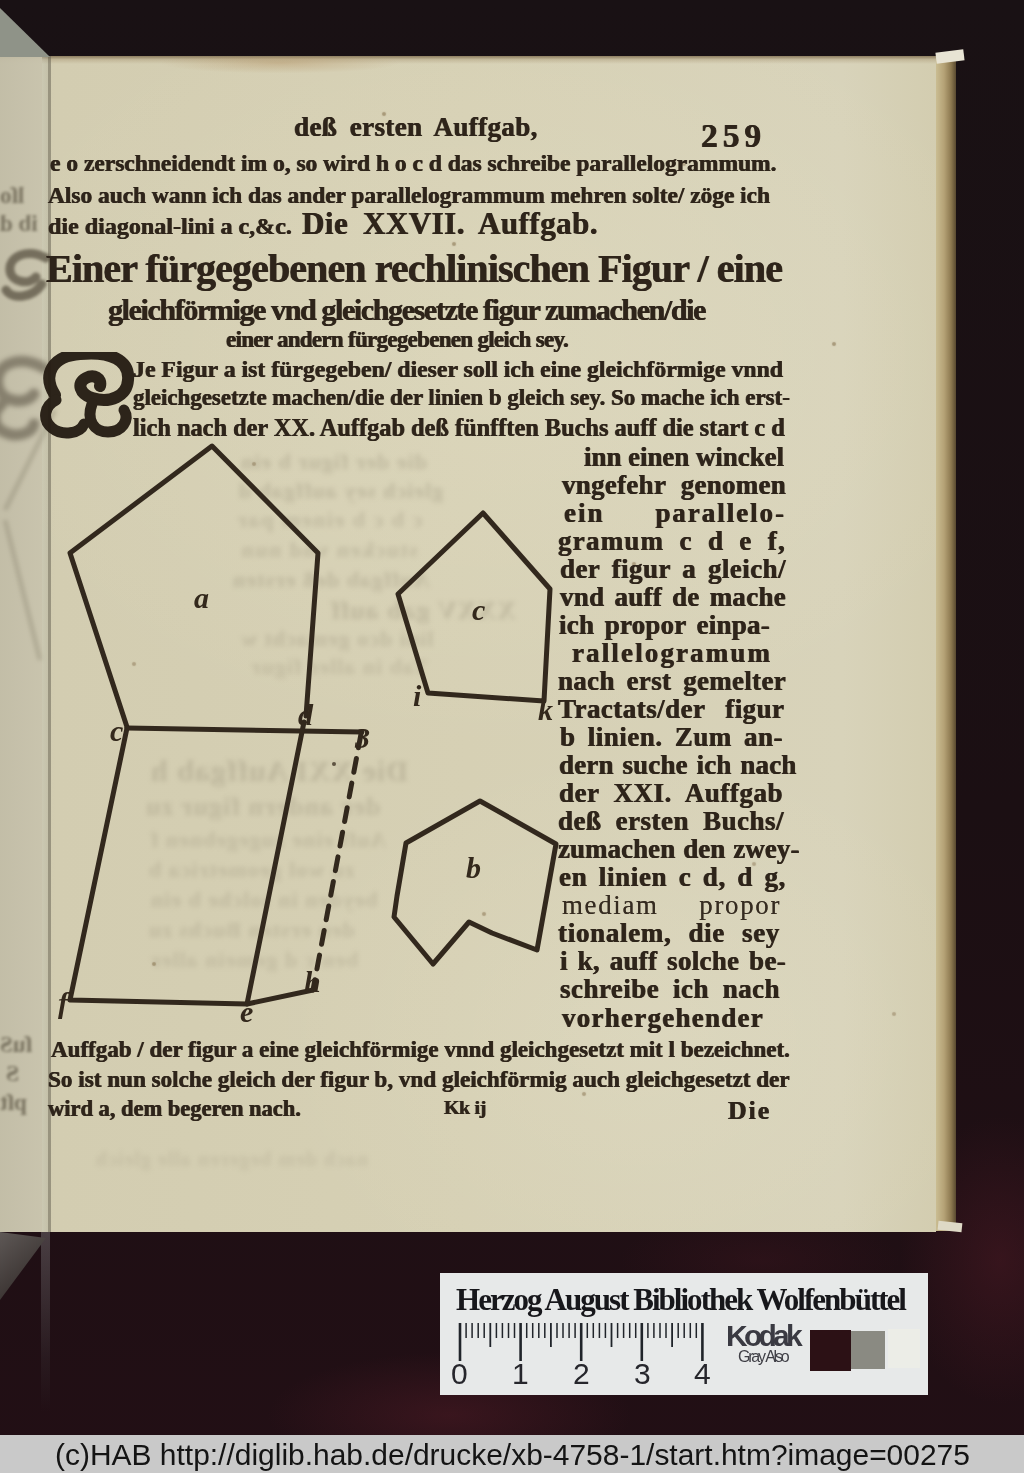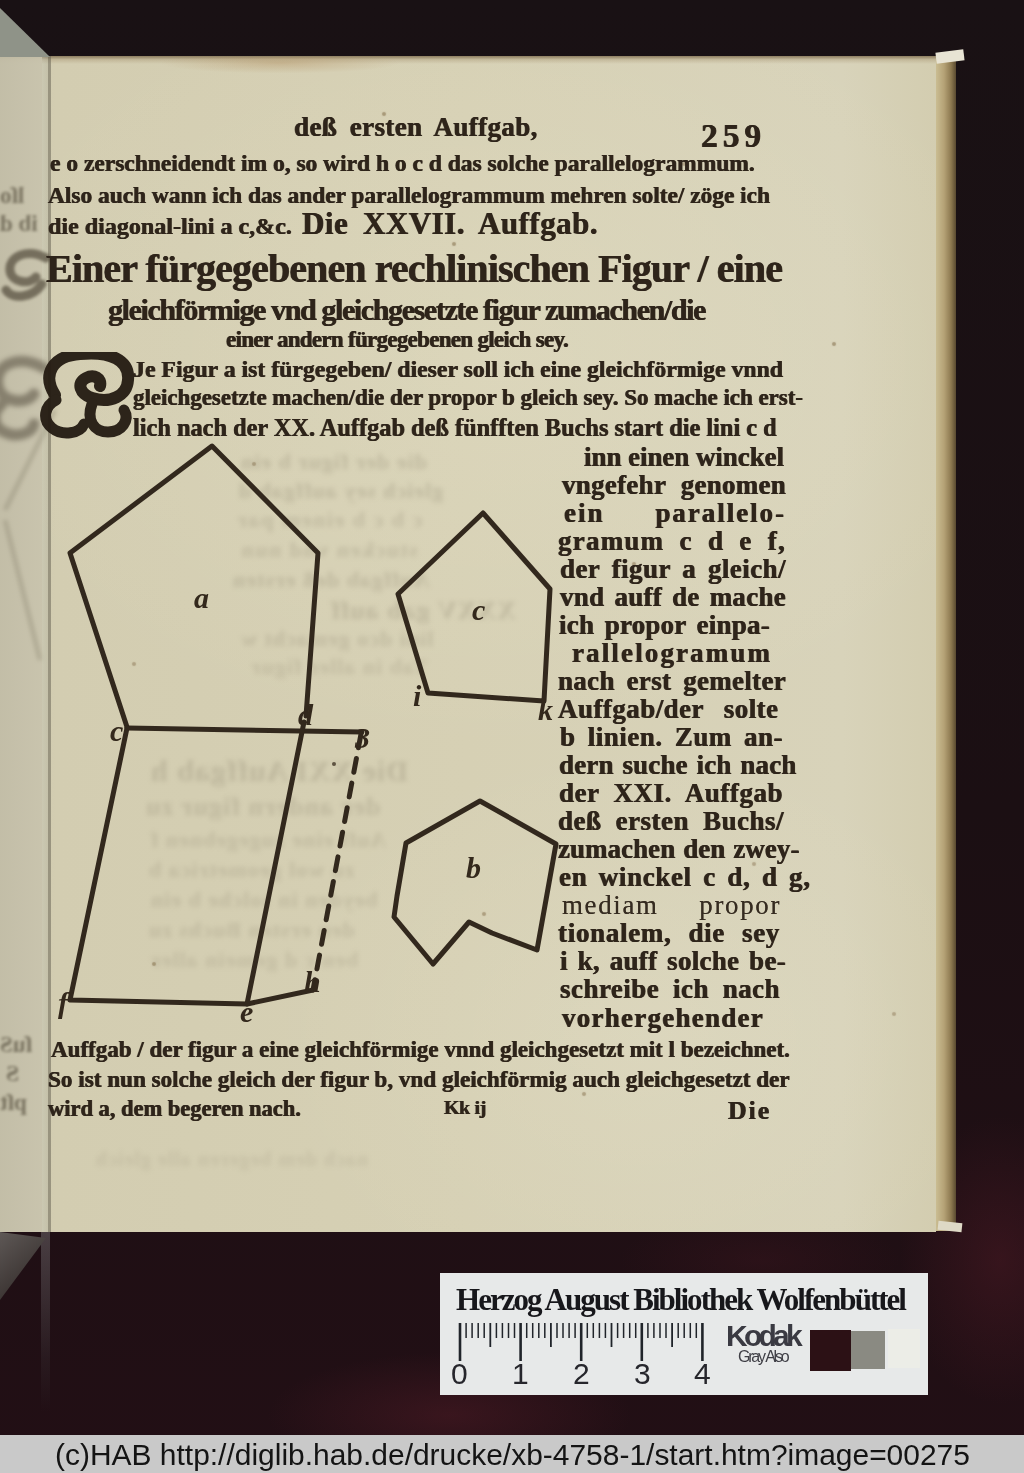--- a/index.html
+++ b/index.html
@@ -119,71 +119,71 @@
     <path d="M15,43 C2,23 12,4 40,2 C70,-1 90,8 88,28 C87,44 70,52 52,46 C40,42 36,31 46,26 C54,22 62,26 60,34" stroke-width="12"></path>
     <path d="M16,48 C4,54 2,68 12,76 C22,84 40,82 44,72" stroke-width="11"></path>
     <path d="M52,52 C46,68 54,80 68,80 C82,80 90,68 84,58" stroke-width="11"></path>
   </g>
 </svg>
 
 <div class="t" id="runhead" style="left: 294px; top: 112px; font-size: 27px; font-family: &quot;Liberation Serif&quot;, serif; font-weight: bold; color: rgb(46, 36, 26); text-shadow: rgba(46, 36, 26, 0.85) 0.5px 0px 0.4px, rgba(46, 36, 26, 0.7) -0.4px 0px 0.4px; word-spacing: 5.48438px; letter-spacing: 0.365625px;">deß ersten Auffgab,</div>
 
 <div class="t" id="pg259" style="left: 701px; top: 117px; font-size: 33.6px; font-family: &quot;Liberation Serif&quot;, serif; font-weight: bold; color: rgb(46, 36, 26); text-shadow: rgba(46, 36, 26, 0.85) 0.5px 0px 0.4px, rgba(46, 36, 26, 0.7) -0.4px 0px 0.4px; word-spacing: 0px; letter-spacing: 4.875px;">259</div>
 
-<div class="t" id="i1" style="left: 50px; top: 150px; font-size: 23.48px; font-family: &quot;Liberation Serif&quot;, serif; font-weight: bold; color: rgb(46, 36, 26); text-shadow: rgba(46, 36, 26, 0.85) 0.5px 0px 0.4px, rgba(46, 36, 26, 0.7) -0.4px 0px 0.4px; word-spacing: 0px; letter-spacing: 0px;">e o zerschneidendt im o, so wird h o c d das solche parallelogrammum.</div>
+<div class="t" id="i1" style="left: 50px; top: 150px; font-size: 23.48px; font-family: &quot;Liberation Serif&quot;, serif; font-weight: bold; color: rgb(46, 36, 26); text-shadow: rgba(46, 36, 26, 0.85) 0.5px 0px 0.4px, rgba(46, 36, 26, 0.7) -0.4px 0px 0.4px; word-spacing: 0px; letter-spacing: 0px;">e o zerschneidendt im o, so wird h o c d das schreibe parallelogrammum.</div>
 
 <div class="t" id="i2" style="left: 48px; top: 182px; font-size: 23.36px; font-family: &quot;Liberation Serif&quot;, serif; font-weight: bold; color: rgb(46, 36, 26); text-shadow: rgba(46, 36, 26, 0.85) 0.5px 0px 0.4px, rgba(46, 36, 26, 0.7) -0.4px 0px 0.4px; word-spacing: 0px; letter-spacing: 0px;">Also auch wann ich das ander parallelogrammum mehren solte/ zöge ich</div>
 
 <div class="t" id="i3" style="left: 48px; top: 213px; font-size: 24.06px; font-family: &quot;Liberation Serif&quot;, serif; font-weight: bold; color: rgb(46, 36, 26); text-shadow: rgba(46, 36, 26, 0.85) 0.5px 0px 0.4px, rgba(46, 36, 26, 0.7) -0.4px 0px 0.4px; word-spacing: 0px; letter-spacing: 0px;">die diagonal-lini a c,&amp;c.</div>
 
 <div class="t" id="xxvii" style="left: 302px; top: 206px; font-size: 31px; font-family: &quot;Liberation Serif&quot;, serif; font-weight: bold; color: rgb(46, 36, 26); text-shadow: rgba(46, 36, 26, 0.85) 0.5px 0px 0.4px, rgba(46, 36, 26, 0.7) -0.4px 0px 0.4px; word-spacing: 6.64219px; letter-spacing: 0.466118px;">Die XXVII. Auffgab.</div>
 
 <div class="t" id="h1" style="left: 46px; top: 245px; font-size: 40px; font-family: &quot;Liberation Serif&quot;, serif; font-weight: bold; color: rgb(46, 36, 26); text-shadow: rgba(46, 36, 26, 0.85) 0.5px 0px 0.4px, rgba(46, 36, 26, 0.7) -0.4px 0px 0.4px; word-spacing: 0px; letter-spacing: -0.903125px;">Einer fürgegebenen rechlinischen Figur / eine</div>
 
 <div class="t" id="h2" style="left: 108px; top: 293px; font-size: 30px; font-family: &quot;Liberation Serif&quot;, serif; font-weight: bold; color: rgb(46, 36, 26); text-shadow: rgba(46, 36, 26, 0.85) 0.5px 0px 0.4px, rgba(46, 36, 26, 0.7) -0.4px 0px 0.4px; word-spacing: 0px; letter-spacing: -1.38542px;">gleichförmige vnd gleichgesetzte figur zumachen/die</div>
 
 <div class="t" id="h3" style="left: 226px; top: 327px; font-size: 23px; font-family: &quot;Liberation Serif&quot;, serif; font-weight: bold; color: rgb(46, 36, 26); text-shadow: rgba(46, 36, 26, 0.85) 0.5px 0px 0.4px, rgba(46, 36, 26, 0.7) -0.4px 0px 0.4px; word-spacing: 0px; letter-spacing: -0.70777px;">einer andern fürgegebenen gleich sey.</div>
 
 <div class="t" id="p1" style="left: 133px; top: 356px; font-size: 23.77px; font-family: &quot;Liberation Serif&quot;, serif; font-weight: bold; color: rgb(46, 36, 26); text-shadow: rgba(46, 36, 26, 0.85) 0.5px 0px 0.4px, rgba(46, 36, 26, 0.7) -0.4px 0px 0.4px; word-spacing: 0px; letter-spacing: 0px;">Je Figur a ist fürgegeben/ dieser soll ich eine gleichförmige vnnd</div>
 
-<div class="t" id="p2" style="left: 133px; top: 385px; font-size: 22.91px; font-family: &quot;Liberation Serif&quot;, serif; font-weight: bold; color: rgb(46, 36, 26); text-shadow: rgba(46, 36, 26, 0.85) 0.5px 0px 0.4px, rgba(46, 36, 26, 0.7) -0.4px 0px 0.4px; word-spacing: 0px; letter-spacing: 0px;">gleichgesetzte machen/die der propor b gleich sey. So mache ich erst-</div>
-
-<div class="t" id="p3" style="left: 133px; top: 414px; font-size: 24.33px; font-family: &quot;Liberation Serif&quot;, serif; font-weight: bold; color: rgb(46, 36, 26); text-shadow: rgba(46, 36, 26, 0.85) 0.5px 0px 0.4px, rgba(46, 36, 26, 0.7) -0.4px 0px 0.4px; word-spacing: 0px; letter-spacing: 0px;">lich nach der XX. Auffgab deß fünfften Buchs start die lini c d</div>
+<div class="t" id="p2" style="left: 133px; top: 385px; font-size: 22.91px; font-family: &quot;Liberation Serif&quot;, serif; font-weight: bold; color: rgb(46, 36, 26); text-shadow: rgba(46, 36, 26, 0.85) 0.5px 0px 0.4px, rgba(46, 36, 26, 0.7) -0.4px 0px 0.4px; word-spacing: 0px; letter-spacing: 0px;">gleichgesetzte machen/die der linien b gleich sey. So mache ich erst-</div>
+
+<div class="t" id="p3" style="left: 133px; top: 414px; font-size: 24.33px; font-family: &quot;Liberation Serif&quot;, serif; font-weight: bold; color: rgb(46, 36, 26); text-shadow: rgba(46, 36, 26, 0.85) 0.5px 0px 0.4px, rgba(46, 36, 26, 0.7) -0.4px 0px 0.4px; word-spacing: 0px; letter-spacing: 0px;">lich nach der XX. Auffgab deß fünfften Buchs auff die start c d</div>
 
 <div class="t" id="c01" style="left: 584px; top: 442px; font-size: 26.86px; font-family: &quot;Liberation Serif&quot;, serif; font-weight: bold; color: rgb(46, 36, 26); text-shadow: rgba(46, 36, 26, 0.85) 0.5px 0px 0.4px, rgba(46, 36, 26, 0.7) -0.4px 0px 0.4px; word-spacing: 0px; letter-spacing: 0px;">inn einen winckel</div>
 
 <div class="t" id="c02" style="left: 562px; top: 470px; font-size: 26.88px; font-family: &quot;Liberation Serif&quot;, serif; font-weight: bold; color: rgb(46, 36, 26); text-shadow: rgba(46, 36, 26, 0.85) 0.5px 0px 0.4px, rgba(46, 36, 26, 0.7) -0.4px 0px 0.4px; word-spacing: 7.95px; letter-spacing: 0.33125px;">vngefehr genomen</div>
 
 <div class="t" id="c03" style="left: 564px; top: 498px; font-size: 26.88px; font-family: &quot;Liberation Serif&quot;, serif; font-weight: bold; color: rgb(46, 36, 26); text-shadow: rgba(46, 36, 26, 0.85) 0.5px 0px 0.4px, rgba(46, 36, 26, 0.7) -0.4px 0px 0.4px; word-spacing: 42.2812px; letter-spacing: 2.01339px;">ein parallelo-</div>
 
 <div class="t" id="c04" style="left: 558px; top: 526px; font-size: 26.88px; font-family: &quot;Liberation Serif&quot;, serif; font-weight: bold; color: rgb(46, 36, 26); text-shadow: rgba(46, 36, 26, 0.85) 0.5px 0px 0.4px, rgba(46, 36, 26, 0.7) -0.4px 0px 0.4px; word-spacing: 7.21875px; letter-spacing: 1.28333px;">gramum c d e f,</div>
 
 <div class="t" id="c05" style="left: 560px; top: 554px; font-size: 26.88px; font-family: &quot;Liberation Serif&quot;, serif; font-weight: bold; color: rgb(46, 36, 26); text-shadow: rgba(46, 36, 26, 0.85) 0.5px 0px 0.4px, rgba(46, 36, 26, 0.7) -0.4px 0px 0.4px; word-spacing: 4.64062px; letter-spacing: 0.488487px;">der figur a gleich/</div>
 
 <div class="t" id="c06" style="left: 560px; top: 582px; font-size: 26.88px; font-family: &quot;Liberation Serif&quot;, serif; font-weight: bold; color: rgb(46, 36, 26); text-shadow: rgba(46, 36, 26, 0.85) 0.5px 0px 0.4px, rgba(46, 36, 26, 0.7) -0.4px 0px 0.4px; word-spacing: 2.94375px; letter-spacing: 0.346324px;">vnd auff de mache</div>
 
 <div class="t" id="c07" style="left: 559px; top: 610px; font-size: 26.88px; font-family: &quot;Liberation Serif&quot;, serif; font-weight: bold; color: rgb(46, 36, 26); text-shadow: rgba(46, 36, 26, 0.85) 0.5px 0px 0.4px, rgba(46, 36, 26, 0.7) -0.4px 0px 0.4px; word-spacing: 3.6px; letter-spacing: 0.266667px;">ich propor einpa-</div>
 
 <div class="t" id="c08" style="left: 572px; top: 638px; font-size: 26.88px; font-family: &quot;Liberation Serif&quot;, serif; font-weight: bold; color: rgb(46, 36, 26); text-shadow: rgba(46, 36, 26, 0.85) 0.5px 0px 0.4px, rgba(46, 36, 26, 0.7) -0.4px 0px 0.4px; word-spacing: 0px; letter-spacing: 2.18029px;">rallelogramum</div>
 
 <div class="t" id="c09" style="left: 558px; top: 666px; font-size: 26.88px; font-family: &quot;Liberation Serif&quot;, serif; font-weight: bold; color: rgb(46, 36, 26); text-shadow: rgba(46, 36, 26, 0.85) 0.5px 0px 0.4px, rgba(46, 36, 26, 0.7) -0.4px 0px 0.4px; word-spacing: 4.82344px; letter-spacing: 0.357292px;">nach erst gemelter</div>
 
-<div class="t" id="c10" style="left: 558px; top: 694px; font-size: 26.88px; font-family: &quot;Liberation Serif&quot;, serif; font-weight: bold; color: rgb(46, 36, 26); text-shadow: rgba(46, 36, 26, 0.85) 0.5px 0px 0.4px, rgba(46, 36, 26, 0.7) -0.4px 0px 0.4px; word-spacing: 13.0125px; letter-spacing: 0.510294px;">Auffgab/der solte</div>
+<div class="t" id="c10" style="left: 558px; top: 694px; font-size: 26.88px; font-family: &quot;Liberation Serif&quot;, serif; font-weight: bold; color: rgb(46, 36, 26); text-shadow: rgba(46, 36, 26, 0.85) 0.5px 0px 0.4px, rgba(46, 36, 26, 0.7) -0.4px 0px 0.4px; word-spacing: 13.0125px; letter-spacing: 0.510294px;">Tractats/der figur</div>
 
 <div class="t" id="c11" style="left: 560px; top: 722px; font-size: 26.88px; font-family: &quot;Liberation Serif&quot;, serif; font-weight: bold; color: rgb(46, 36, 26); text-shadow: rgba(46, 36, 26, 0.85) 0.5px 0px 0.4px, rgba(46, 36, 26, 0.7) -0.4px 0px 0.4px; word-spacing: 4.88125px; letter-spacing: 0.574265px;">b linien. Zum an-</div>
 
 <div class="t" id="c12" style="left: 559px; top: 750px; font-size: 26.88px; font-family: &quot;Liberation Serif&quot;, serif; font-weight: bold; color: rgb(46, 36, 26); text-shadow: rgba(46, 36, 26, 0.85) 0.5px 0px 0.4px, rgba(46, 36, 26, 0.7) -0.4px 0px 0.4px; word-spacing: 1.94688px; letter-spacing: 0.204934px;">dern suche ich nach</div>
 
 <div class="t" id="c13" style="left: 559px; top: 778px; font-size: 26.88px; font-family: &quot;Liberation Serif&quot;, serif; font-weight: bold; color: rgb(46, 36, 26); text-shadow: rgba(46, 36, 26, 0.85) 0.5px 0px 0.4px, rgba(46, 36, 26, 0.7) -0.4px 0px 0.4px; word-spacing: 7.09687px; letter-spacing: 0.591406px;">der XXI. Auffgab</div>
 
 <div class="t" id="c14" style="left: 558px; top: 806px; font-size: 26.88px; font-family: &quot;Liberation Serif&quot;, serif; font-weight: bold; color: rgb(46, 36, 26); text-shadow: rgba(46, 36, 26, 0.85) 0.5px 0px 0.4px, rgba(46, 36, 26, 0.7) -0.4px 0px 0.4px; word-spacing: 6.87656px; letter-spacing: 0.539338px;">deß ersten Buchs/</div>
 
 <div class="t" id="c15" style="left: 558px; top: 834px; font-size: 26.88px; font-family: &quot;Liberation Serif&quot;, serif; font-weight: bold; color: rgb(46, 36, 26); text-shadow: rgba(46, 36, 26, 0.85) 0.5px 0px 0.4px, rgba(46, 36, 26, 0.7) -0.4px 0px 0.4px; word-spacing: 1.21875px; letter-spacing: 0.0902778px;">zumachen den zwey-</div>
 
-<div class="t" id="c16" style="left: 559px; top: 862px; font-size: 26.88px; font-family: &quot;Liberation Serif&quot;, serif; font-weight: bold; color: rgb(46, 36, 26); text-shadow: rgba(46, 36, 26, 0.85) 0.5px 0px 0.4px, rgba(46, 36, 26, 0.7) -0.4px 0px 0.4px; word-spacing: 4.03313px; letter-spacing: 0.707566px;">en winckel c d, d g,</div>
+<div class="t" id="c16" style="left: 559px; top: 862px; font-size: 26.88px; font-family: &quot;Liberation Serif&quot;, serif; font-weight: bold; color: rgb(46, 36, 26); text-shadow: rgba(46, 36, 26, 0.85) 0.5px 0px 0.4px, rgba(46, 36, 26, 0.7) -0.4px 0px 0.4px; word-spacing: 4.03313px; letter-spacing: 0.707566px;">en linien c d, d g,</div>
 
 <div class="t" id="c17" style="left: 562px; top: 890px; font-size: 26.88px; font-family: &quot;Liberation Serif&quot;, serif; font-weight: normal; color: rgb(53, 43, 32); text-shadow: rgba(46, 36, 26, 0.7) 0px 0px 0.6px; word-spacing: 32.4375px; letter-spacing: 1.66346px;">mediam propor</div>
 
 <div class="t" id="c18" style="left: 558px; top: 918px; font-size: 26.88px; font-family: &quot;Liberation Serif&quot;, serif; font-weight: bold; color: rgb(46, 36, 26); text-shadow: rgba(46, 36, 26, 0.85) 0.5px 0px 0.4px, rgba(46, 36, 26, 0.7) -0.4px 0px 0.4px; word-spacing: 9.49687px; letter-spacing: 0.744853px;">tionalem, die sey</div>
 
 <div class="t" id="c19" style="left: 560px; top: 946px; font-size: 26.88px; font-family: &quot;Liberation Serif&quot;, serif; font-weight: bold; color: rgb(46, 36, 26); text-shadow: rgba(46, 36, 26, 0.85) 0.5px 0px 0.4px, rgba(46, 36, 26, 0.7) -0.4px 0px 0.4px; word-spacing: 2.65781px; letter-spacing: 0.354375px;">i k, auff solche be-</div>
 
 <div class="t" id="c20" style="left: 560px; top: 974px; font-size: 26.88px; font-family: &quot;Liberation Serif&quot;, serif; font-weight: bold; color: rgb(46, 36, 26); text-shadow: rgba(46, 36, 26, 0.85) 0.5px 0px 0.4px, rgba(46, 36, 26, 0.7) -0.4px 0px 0.4px; word-spacing: 6.57187px; letter-spacing: 0.515441px;">schreibe ich nach</div>
 
 <div class="t" id="c21" style="left: 562px; top: 1003px; font-size: 26.88px; font-family: &quot;Liberation Serif&quot;, serif; font-weight: bold; color: rgb(46, 36, 26); text-shadow: rgba(46, 36, 26, 0.85) 0.5px 0px 0.4px, rgba(46, 36, 26, 0.7) -0.4px 0px 0.4px; word-spacing: 0px; letter-spacing: 1.31362px;">vorhergehender</div>

